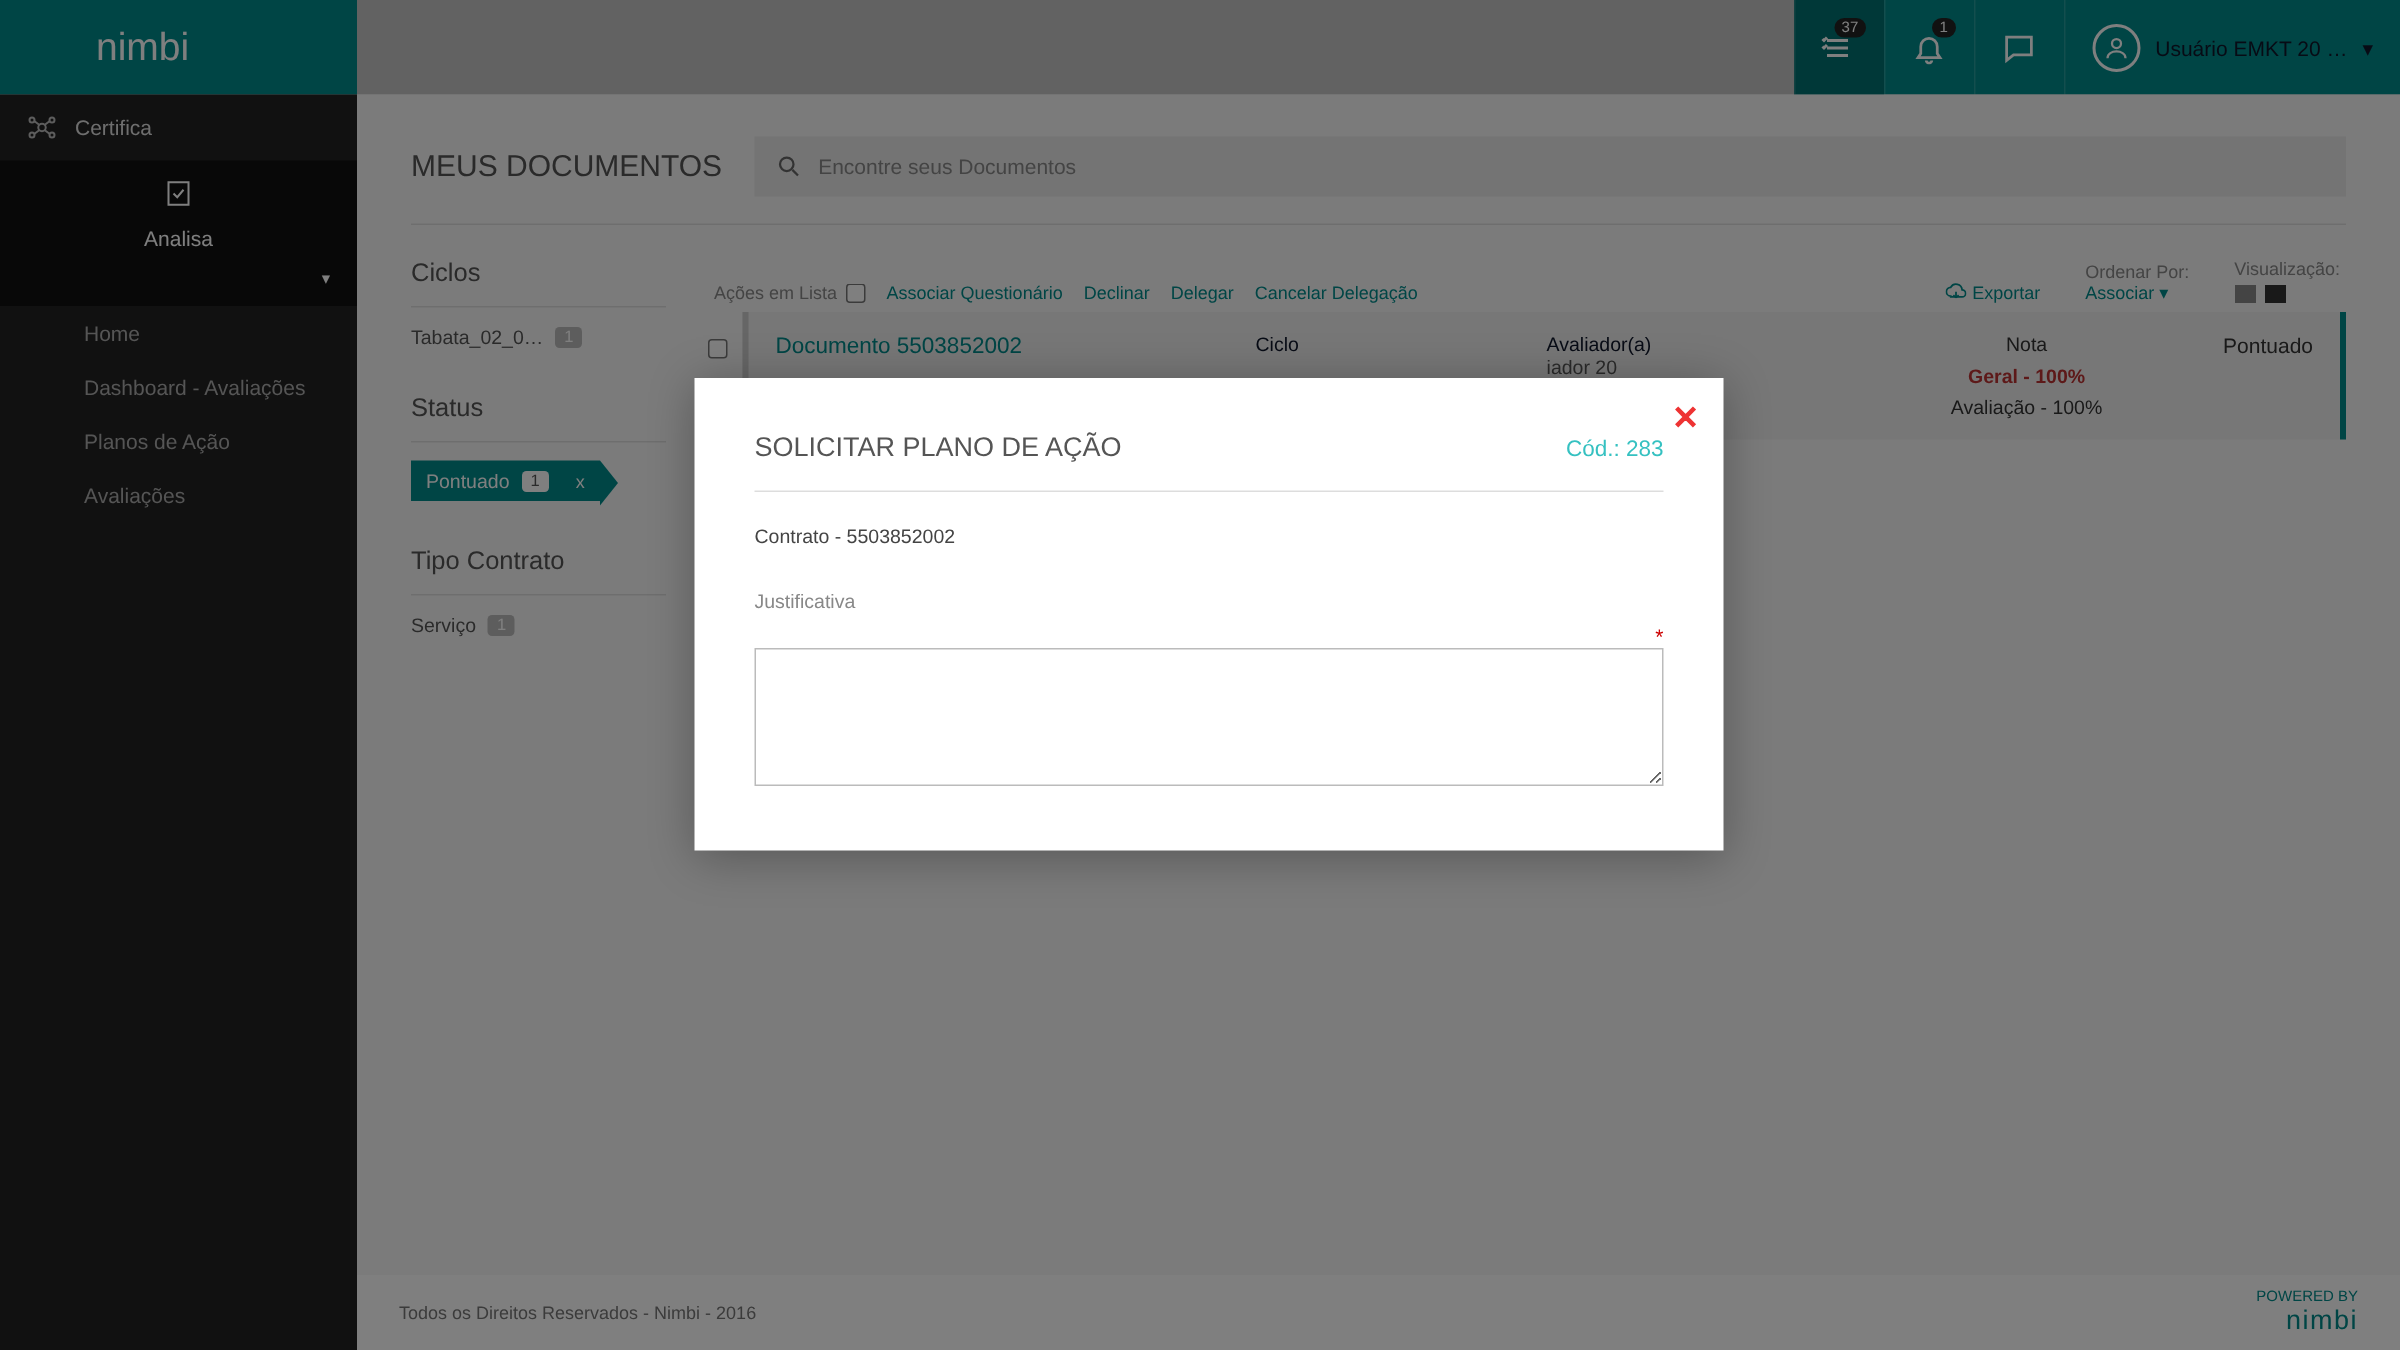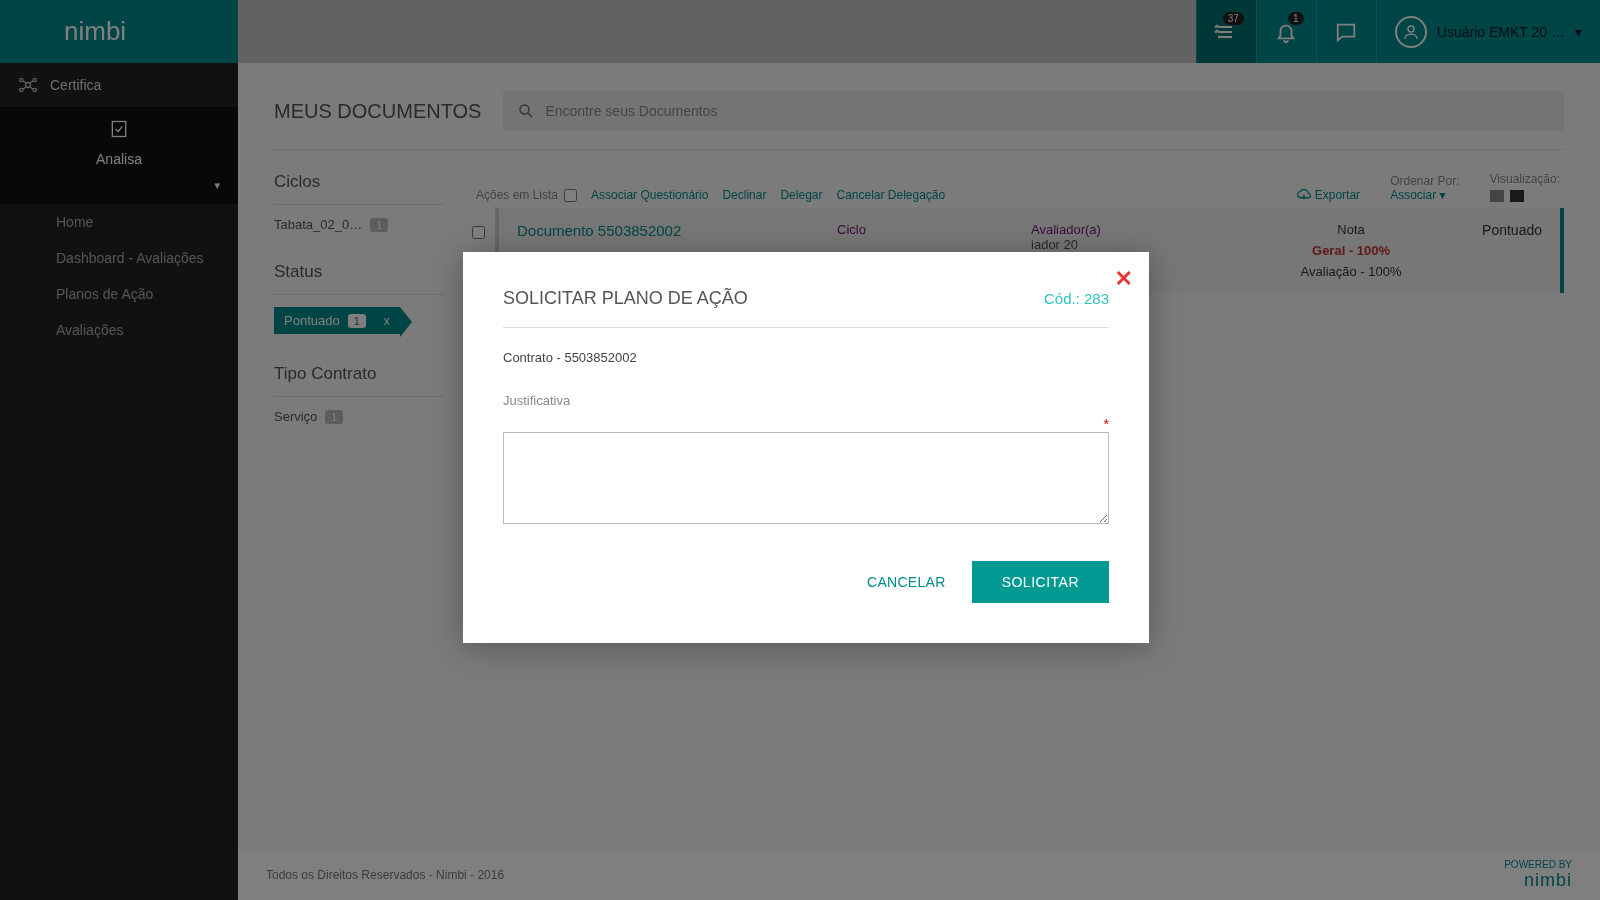--- a/index.html
+++ b/index.html
@@ -52,21 +52,21 @@
 .sortcol, .viewcol { text-align: left; }
 .sortcol .val { color: #008b8b; }
 .export { color: #008b8b; display: flex; align-items: center; gap: 4px; }
 .viewicons { display: flex; gap: 6px; margin-top: 4px; }
 .viewicons span { width: 14px; height: 12px; background: #888; display: inline-block; }
 .viewicons span.active { background: #333; }
 
 .doc-card { background: #eee; border-left: 4px solid #ccc; border-right: 4px solid #008b8b; padding: 14px 18px; display: flex; align-items: flex-start; gap: 26px; }
 .doc-card .doc-title { color: #008b8b; font-size: 15px; font-weight: 500; }
 .doc-col { font-size: 13px; color: #555; }
-.doc-col .lbl { color: #701a75; }
+.doc-col .lbl { color: #0f172a; }
 .doc-score { text-align: center; font-size: 13px; }
 .doc-score .geral { color: #b33; font-weight: 600; }
 .doc-status { color: #333; font-size: 14px; margin-left: auto; }
 
 
 .footer { position: absolute; left: 238px; right: 0; bottom: 0; height: 50px; background: #fff; display: flex; align-items: center; padding: 0 28px; font-size: 12px; color: #777; }
 .footer .pb { margin-left: auto; text-align: right; color: #008b8b; font-size: 10px; }
 
 
 .overlay { position: absolute; inset: 0; background: rgba(0,0,0,0.5); }
@@ -260,17 +260,13 @@
 <div class="modal">
   <div class="modal-close">✕</div>
   <div class="modal-headline">
     <div class="modal-title">SOLICITAR PLANO DE AÇÃO</div>
     <div class="modal-code">Cód.: 283</div>
   </div>
   <div class="modal-sub">Contrato  - 5503852002</div>
   <div class="modal-field-label">Justificativa</div>
   <div class="req">*</div>
   <textarea style=""></textarea>
-  <div class="modal-actions">
-    <button class="btn-cancel">CANCELAR</button>
-    <button class="btn-submit">SOLICITAR</button>
-  </div>
 </div>
 
 </body></html>

